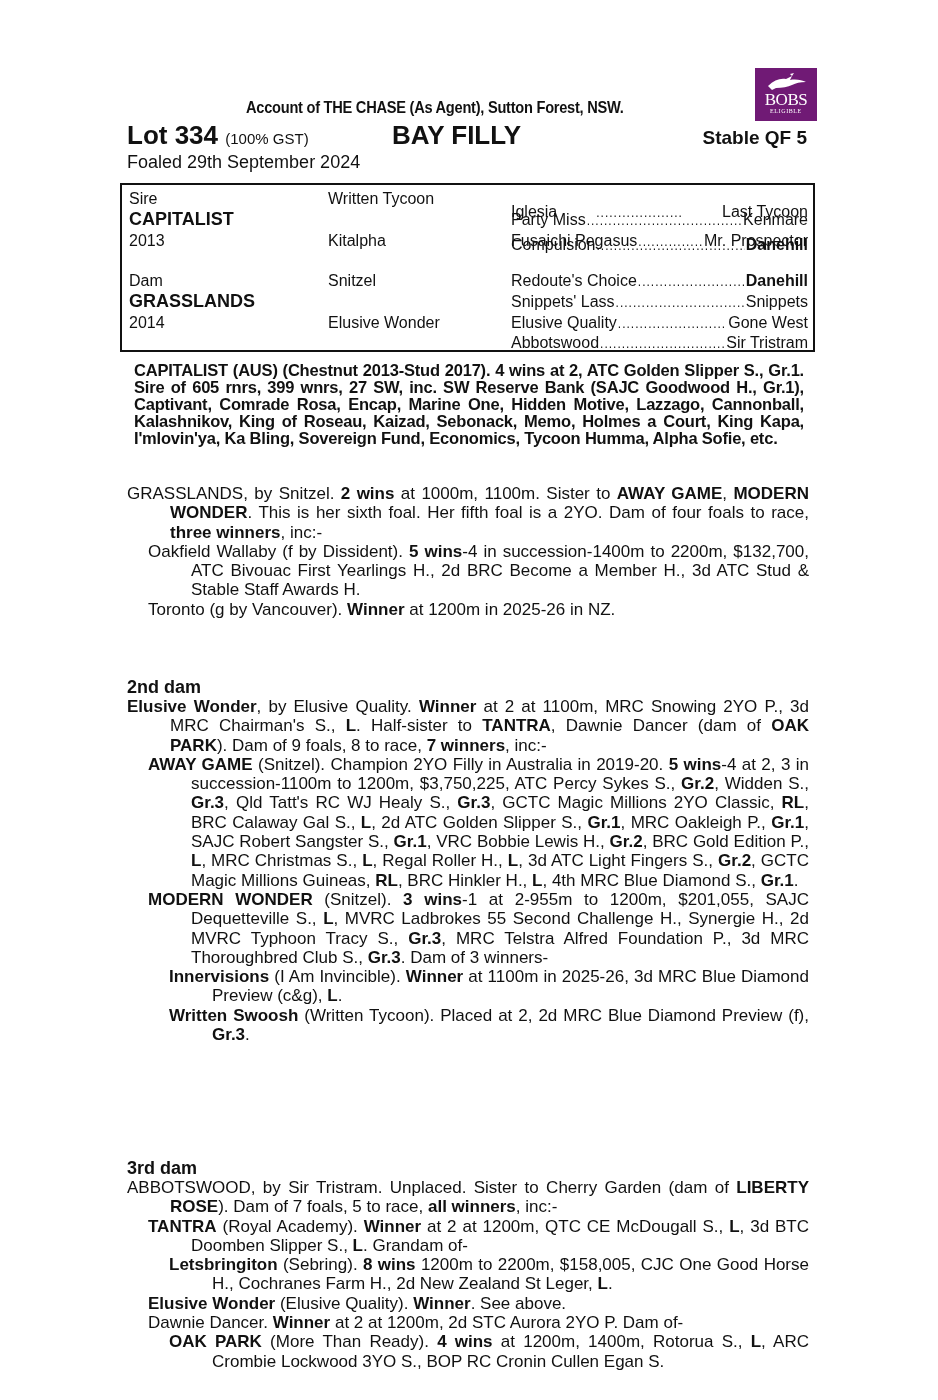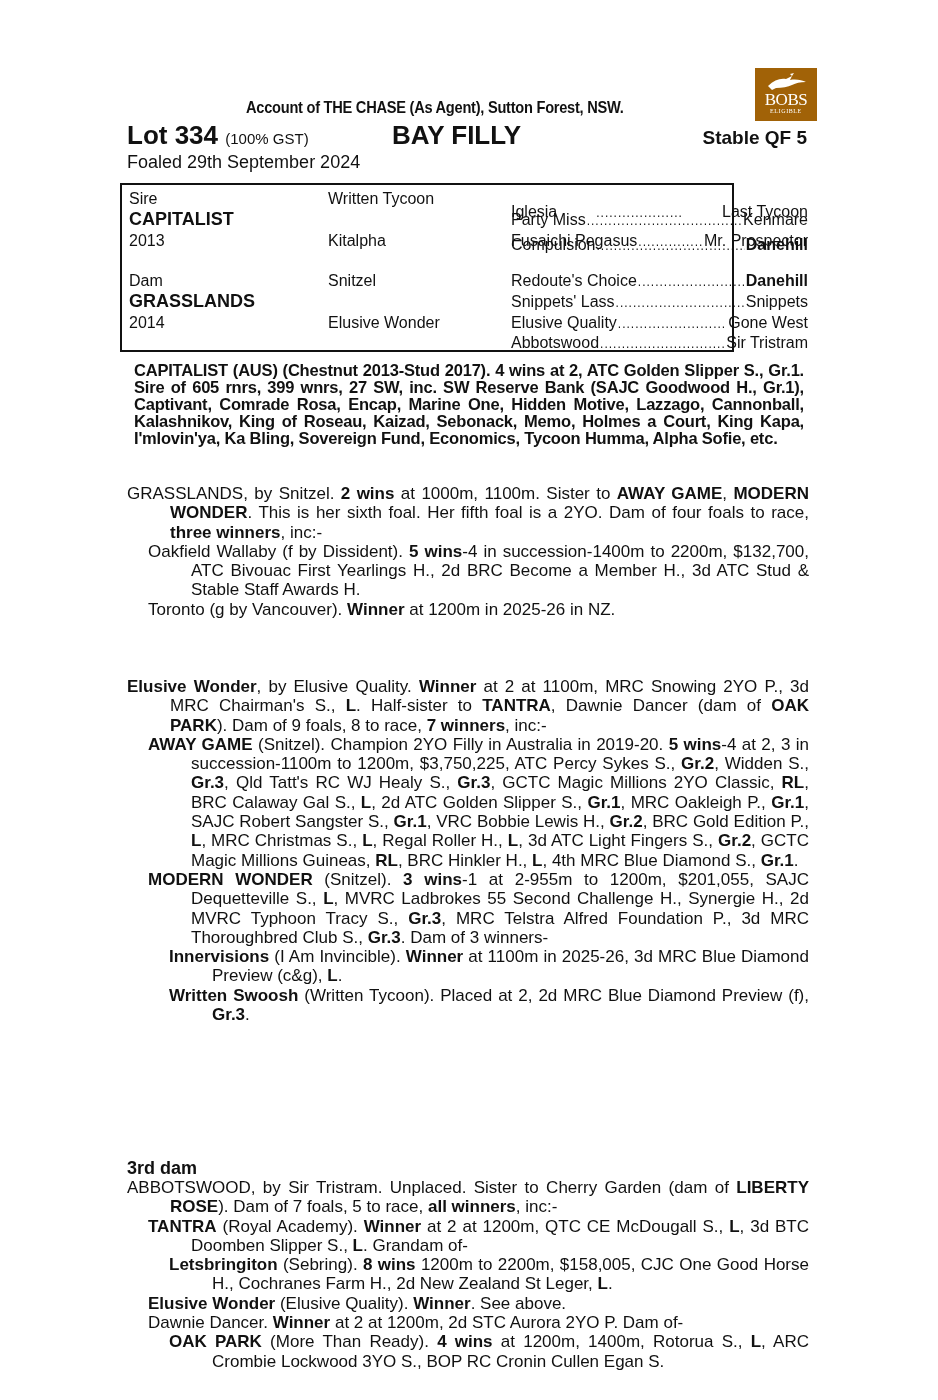--- a/index.html
+++ b/index.html
@@ -1,30 +1,30 @@
 <!DOCTYPE html>
 <html><head>
 <meta charset="utf-8">
 <style>
   html, body { margin: 0; padding: 0; background: #ffffff; }
   body { width: 938px; height: 1400px; position: relative; overflow: hidden; color: #111; }
   .page { position: absolute; left: 0; top: 0; width: 938px; height: 1400px; font-family: "Liberation Sans", sans-serif; }
-  .logo { position: absolute; left: 755px; top: 68px; width: 62px; height: 53px; background: #a16207; color: #fff; text-align: center; }
+  .logo { position: absolute; left: 755px; top: 68px; width: 62px; height: 53px; background: #701a75; color: #fff; text-align: center; }
   .logo svg { display: block; margin: 4px auto 0; }
   .logo .bobs { font-family: "Liberation Serif", serif; font-size: 17px; line-height: 14px; letter-spacing: -0.5px; margin-top: 1px; }
   .logo .elig { font-family: "Liberation Serif", serif; font-size: 6px; letter-spacing: 0.6px; line-height: 8px; }
   .account { position: absolute; left: 246px; top: 98px; font-size: 17px; font-weight: bold; letter-spacing: -0.3px; transform: scaleX(0.86); transform-origin: left top; white-space: nowrap; }
   .lot { position: absolute; left: 127px; top: 120px; font-size: 26px; font-weight: bold; white-space: nowrap; }
   .lot .gst { font-size: 15px; font-weight: normal; }
   .title { position: absolute; left: 392px; top: 120px; font-size: 26px; font-weight: bold; white-space: nowrap; }
   .stable { position: absolute; right: 131px; top: 127px; font-size: 19px; font-weight: bold; white-space: nowrap; }
   .foaled { position: absolute; left: 127px; top: 152px; font-size: 18px; white-space: nowrap; }
   .brand { position: absolute; right: 131px; top: 152px; font-size: 18px; white-space: nowrap; }
   .brand .mark { font-family: "Liberation Serif", serif; font-size: 12px; }
-  .ped { position: absolute; left: 120px; top: 183px; width: 614px; height: 169px; border: 2px solid #111; box-sizing: border-box; font-size: 16px; }
+  .ped { position: absolute; left: 120px; top: 183px; width: 695px; height: 169px; border: 2px solid #111; box-sizing: border-box; font-size: 16px; }
   .ped .cell { position: absolute; white-space: nowrap; }
   .ped .big { font-weight: bold; font-size: 18px; }
   .ped .gp { position: absolute; left: 389px; width: 297px; display: flex; align-items: baseline; }
   .ped .gp .l { white-space: nowrap; }
   .ped .gp .dots { flex: 1; overflow: hidden; white-space: nowrap; margin: 0 1px; font-size: 12px; letter-spacing: 1px; }
   .ped .gp .dots::after { content: "..................................................................................................."; }
   .ped .gp .r { white-space: nowrap; }
   .ped .gp .r.bold { font-weight: bold; }
   .sirebio { position: absolute; left: 134px; top: 362px; width: 670px; font-size: 16.5px; font-weight: bold; line-height: 17px; text-align: justify; letter-spacing: -0.2px; }
   .sec { position: absolute; left: 127px; width: 682px; font-size: 17px; line-height: 19.3px; }
@@ -118,20 +118,21 @@
 
   <div class="sirebio">CAPITALIST (AUS) (Chestnut 2013-Stud 2017). 4 wins at 2, ATC Golden Slipper S., Gr.1. Sire of 605 rnrs, 399 wnrs, 27 SW, inc. SW Reserve Bank (SAJC Goodwood H., Gr.1), Captivant, Comrade Rosa, Encap, Marine One, Hidden Motive, Lazzago, Cannonball, Kalashnikov, King of Roseau, Kaizad, Sebonack, Memo, Holmes a Court, King Kapa, I'mlovin'ya, Ka Bling, Sovereign Fund, Economics, Tycoon Humma, Alpha Sofie, etc.</div>
 
   <div id="sections">
       <div class="sec" style="top: 484px;">
         <p class="p lv0"><span>GRASSLANDS, by Snitzel. </span><span class="b">2 wins</span><span> at 1000m, 1100m. Sister to </span><span class="b">AWAY GAME</span><span>, </span><span class="b">MODERN WONDER</span><span>. This is her sixth foal. Her fifth foal is a 2YO. Dam of four foals to race, </span><span class="b">three winners</span><span>, inc:-</span></p>
         <p class="p lv1"><span>Oakfield Wallaby (f by Dissident). </span><span class="b">5 wins</span><span>-4 in succession-1400m to 2200m, $132,700, ATC Bivouac First Yearlings H., 2d BRC Become a Member H., 3d ATC Stud &amp; Stable Staff Awards H.</span></p>
         <p class="p lv1"><span>Toronto (g by Vancouver). </span><span class="b">Winner</span><span> at 1200m in 2025-26 in NZ.</span></p>
       </div>
       <div class="sec" style="top: 677px;">
+        <h3>2nd dam</h3>
         <p class="p lv0"><span class="b">Elusive Wonder</span><span>, by Elusive Quality. </span><span class="b">Winner</span><span> at 2 at 1100m, MRC Snowing 2YO P., 3d MRC Chairman's S., </span><span class="b">L</span><span>. Half-sister to </span><span class="b">TANTRA</span><span>, Dawnie Dancer (dam of </span><span class="b">OAK PARK</span><span>). Dam of 9 foals, 8 to race, </span><span class="b">7 winners</span><span>, inc:-</span></p>
         <p class="p lv1"><span class="b">AWAY GAME</span><span> (Snitzel). Champion 2YO Filly in Australia in 2019-20. </span><span class="b">5 wins</span><span>-4 at 2, 3 in succession-1100m to 1200m, $3,750,225, ATC Percy Sykes S., </span><span class="b">Gr.2</span><span>, Widden S., </span><span class="b">Gr.3</span><span>, Qld Tatt's RC WJ Healy S., </span><span class="b">Gr.3</span><span>, GCTC Magic Millions 2YO Classic, </span><span class="b">RL</span><span>, BRC Calaway Gal S., </span><span class="b">L</span><span>, 2d ATC Golden Slipper S., </span><span class="b">Gr.1</span><span>, MRC Oakleigh P., </span><span class="b">Gr.1</span><span>, SAJC Robert Sangster S., </span><span class="b">Gr.1</span><span>, VRC Bobbie Lewis H., </span><span class="b">Gr.2</span><span>, BRC Gold Edition P., </span><span class="b">L</span><span>, MRC Christmas S., </span><span class="b">L</span><span>, Regal Roller H., </span><span class="b">L</span><span>, 3d ATC Light Fingers S., </span><span class="b">Gr.2</span><span>, GCTC Magic Millions Guineas, </span><span class="b">RL</span><span>, BRC Hinkler H., </span><span class="b">L</span><span>, 4th MRC Blue Diamond S., </span><span class="b">Gr.1</span><span>.</span></p>
         <p class="p lv1"><span class="b">MODERN WONDER</span><span> (Snitzel). </span><span class="b">3 wins</span><span>-1 at 2-955m to 1200m, $201,055, SAJC Dequetteville S., </span><span class="b">L</span><span>, MVRC Ladbrokes 55 Second Challenge H., Synergie H., 2d MVRC Typhoon Tracy S., </span><span class="b">Gr.3</span><span>, MRC Telstra Alfred Foundation P., 3d MRC Thoroughbred Club S., </span><span class="b">Gr.3</span><span>. Dam of 3 winners-</span></p>
         <p class="p lv2"><span class="b">Innervisions</span><span> (I Am Invincible). </span><span class="b">Winner</span><span> at 1100m in 2025-26, 3d MRC Blue Diamond Preview (c&amp;g), </span><span class="b">L</span><span>.</span></p>
         <p class="p lv2"><span class="b">Written Swoosh</span><span> (Written Tycoon). Placed at 2, 2d MRC Blue Diamond Preview (f), </span><span class="b">Gr.3</span><span>.</span></p>
       </div>
       <div class="sec" style="top: 1119px; margin-top: 39px;">
         <h3>3rd dam</h3>
         <p class="p lv0"><span>ABBOTSWOOD, by Sir Tristram. Unplaced. Sister to Cherry Garden (dam of </span><span class="b">LIBERTY ROSE</span><span>). Dam of 7 foals, 5 to race, </span><span class="b">all winners</span><span>, inc:-</span></p>
         <p class="p lv1"><span class="b">TANTRA</span><span> (Royal Academy). </span><span class="b">Winner</span><span> at 2 at 1200m, QTC CE McDougall S., </span><span class="b">L</span><span>, 3d BTC Doomben Slipper S., </span><span class="b">L</span><span>. Grandam of-</span></p>

